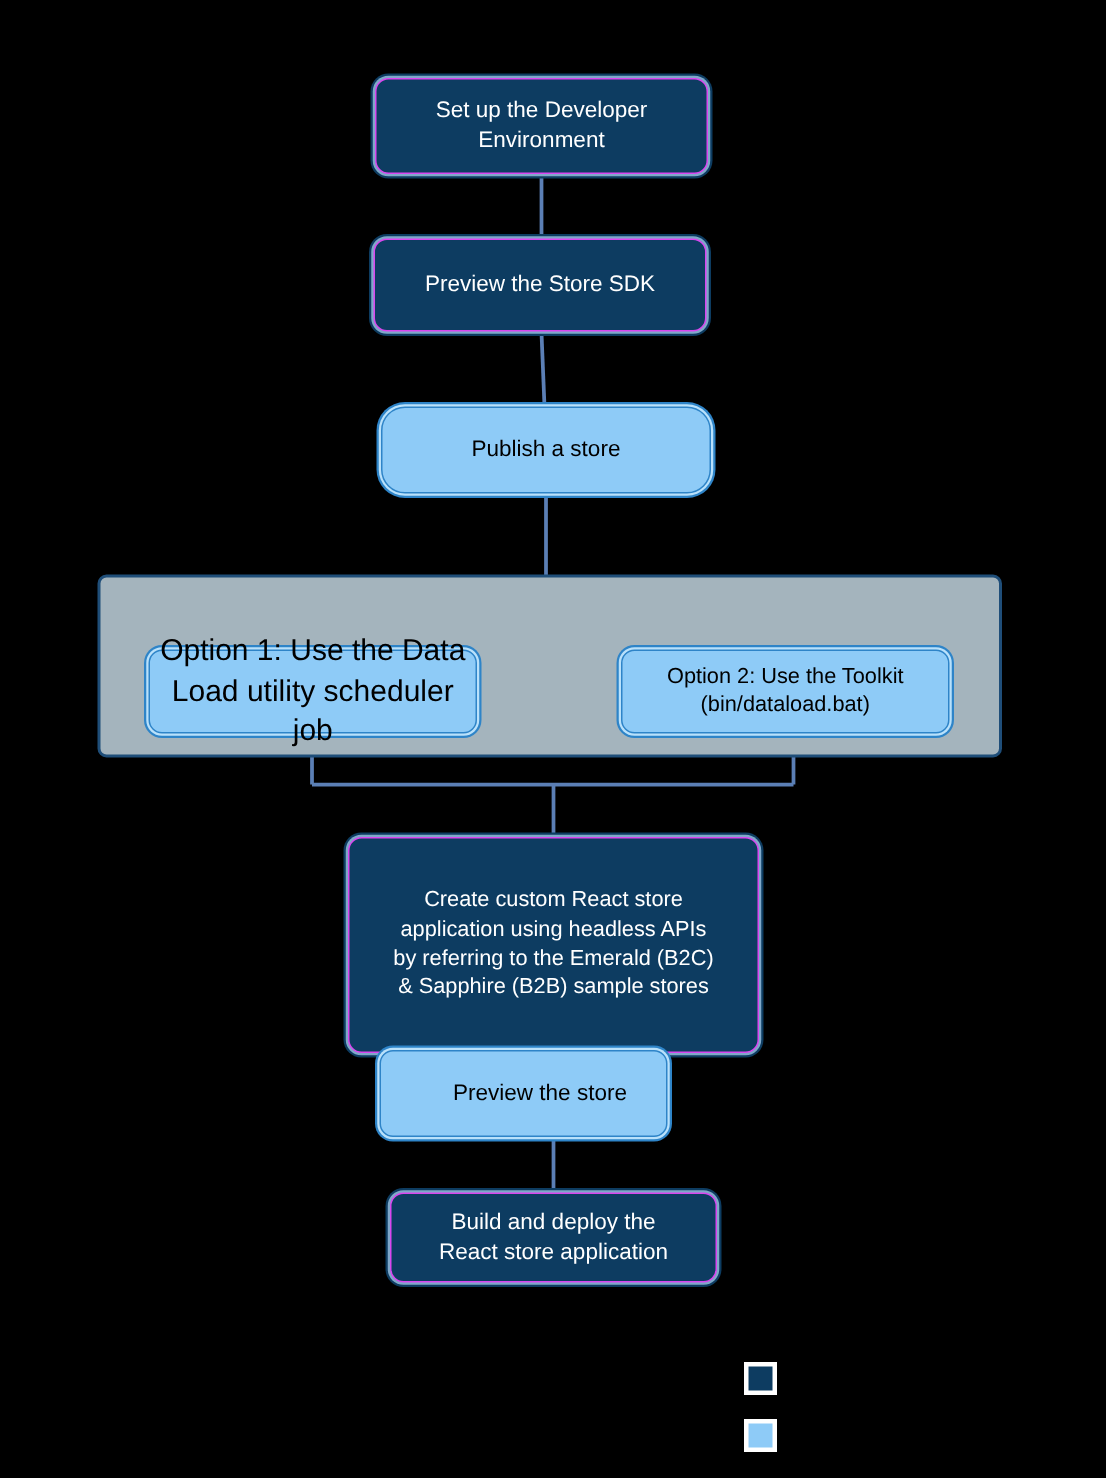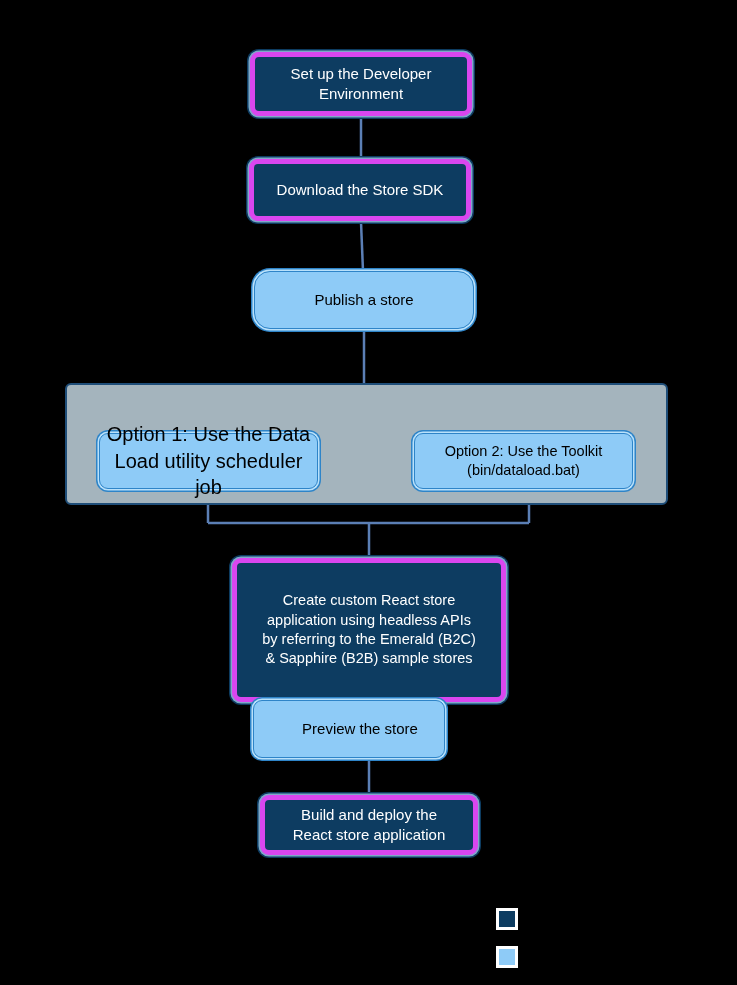--- a/index.html
+++ b/index.html
@@ -51,21 +51,21 @@
     display: block;
     width: 100%;
     line-height: 1.33;
     white-space: pre-line;
   }
 
   
   .node.dark {
     background: #0d3c61;
     color: #ffffff;
-    border: 5px solid #d946ef;
+    border: 1px solid #d946ef;
     box-shadow: 0 0 0 1.5px #7fa8c9, 0 0 0 3px #0d3c61;
   }
   
   .node.light {
     background: #8ecbf7;
     color: #000000;
     border: 1px solid #2e84c8;
     box-shadow: 0 0 0 1.5px #b9e1fb, 0 0 0 3px #2e84c8;
   }
 
@@ -131,21 +131,21 @@
   </svg>
 
   <div class="group-box" style="left:65px; top:383px; width:603px; height:122px;"></div>
 
   <div class="node dark" style="left:250px; top:52px; width:222px; height:64px; font-size:15px;">
     <span class="label">Set up the Developer
 Environment</span>
   </div>
 
   <div class="node dark" style="left:249px; top:159px; width:222px; height:62px; font-size:15px;">
-    <span class="label">Download the Store SDK</span>
+    <span class="label">Preview the Store SDK</span>
   </div>
 
   <div class="node light" style="left:254px; top:271px; width:220px; height:58px; font-size:15px;border-radius:16px;">
     <span class="label">Publish a store</span>
   </div>
 
   <div class="node light" style="left:99px; top:433px; width:219px; height:56px; font-size:20px;">
     <span class="label">Option 1: Use the Data
 Load utility scheduler job</span>
   </div>

